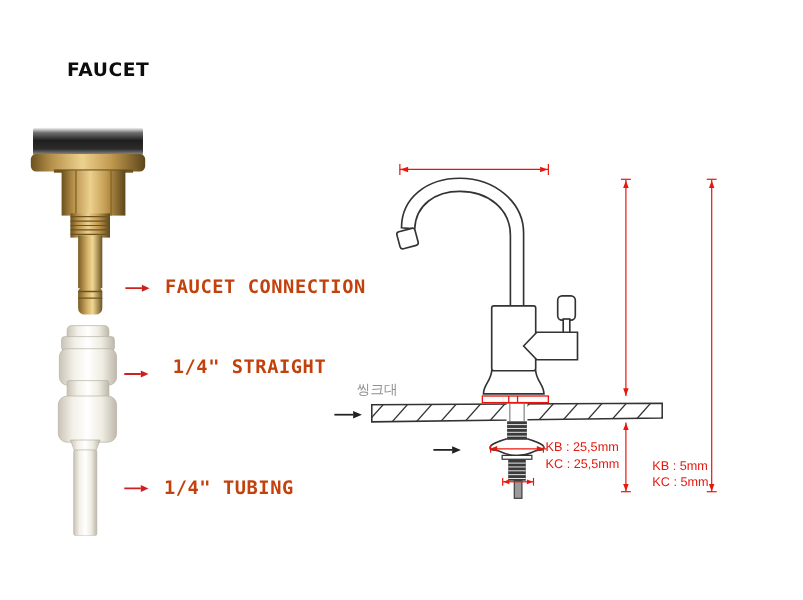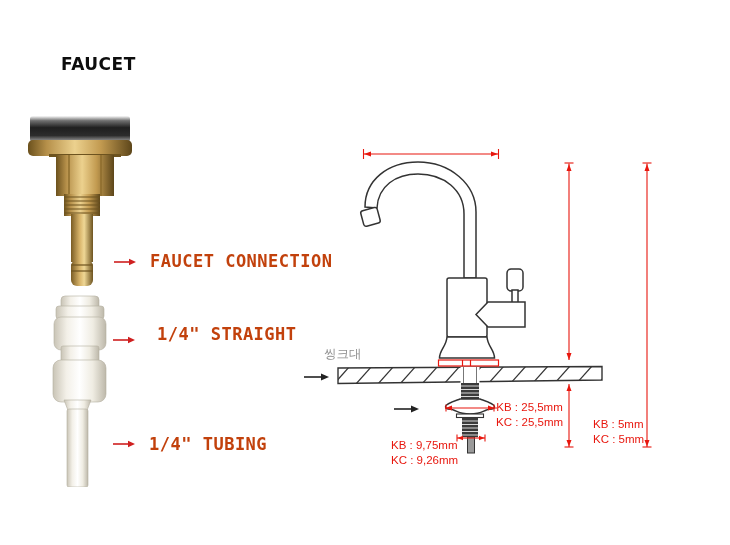--- a/index.html
+++ b/index.html
@@ -237,28 +237,24 @@
 
     <g stroke="#e8170e" stroke-width="1.1">
       <line x1="167" y1="338" x2="195" y2="338"></line>
       <line x1="167" y1="334.5" x2="167" y2="341.5"></line>
       <line x1="195" y1="334.5" x2="195" y2="341.5"></line>
       <polygon points="167.5,338 173,335.8 173,340.2" fill="#e8170e" stroke="none"></polygon>
       <polygon points="194.5,338 189,335.8 189,340.2" fill="#e8170e" stroke="none"></polygon>
     </g>
   </svg>
 
-  <div class="dim-text" style="left:496px;top:400px;text-align:center;">
+  <div class="dim-text" style="left:496px;top:400px;">
     <div>KB : 25,5mm</div>
     <div>KC : 25,5mm</div>
   </div>
   <div class="dim-text" style="left:593px;top:417px;">
     <div>KB : 5mm</div>
     <div>KC : 5mm</div>
   </div>
-  <div class="dim-text" style="left:391px;top:438px;">
-    <div>KB : 9,75mm</div>
-    <div>KC : 9,26mm</div>
-  </div>
 
   <div class="sink-label" style="left:292px;top:346px;margin-left:32px;">씽크대</div>
 
 </div>
 
 </body></html>

